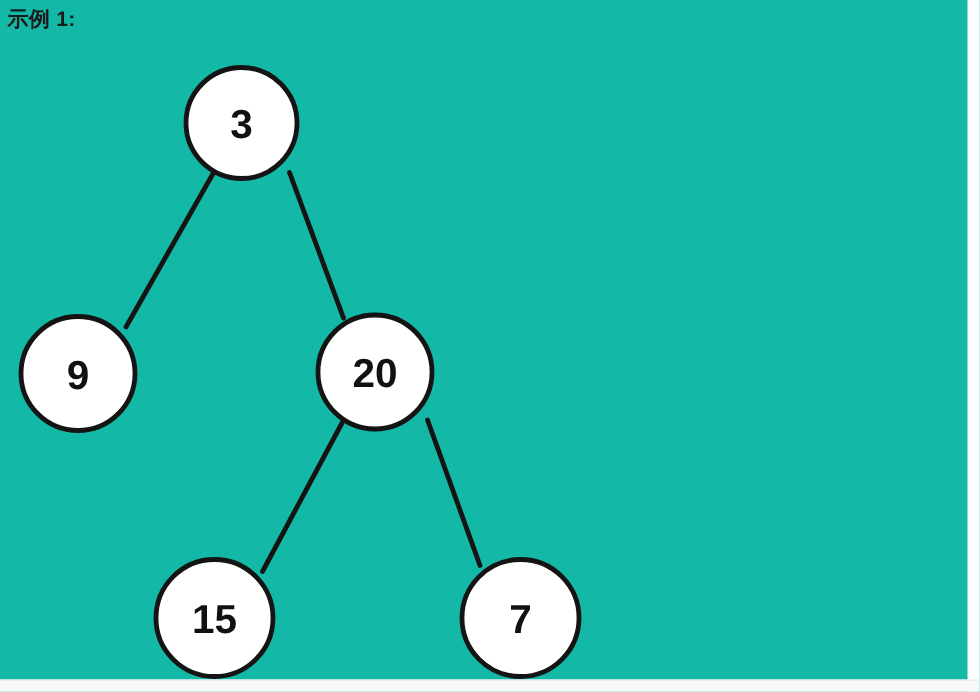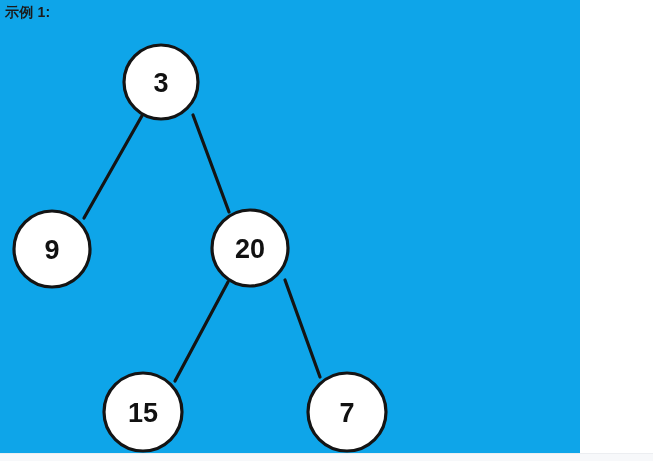--- a/index.html
+++ b/index.html
@@ -9,23 +9,23 @@
   }
   body {
     width: 653px;
     height: 461px;
     font-family: "Liberation Sans", sans-serif;
     position: relative;
     overflow: hidden;
   }
   #page-root {
     position: relative;
-    width: 580px;
+    width: 645px;
     height: 461px;
-    background: #0ea5e9;
+    background: #14b8a6;
   }
   .example-heading {
     position: absolute;
     left: 5px;
     top: 4px;
     font-size: 14px;
     font-weight: bold;
     color: #1a1a1a;
     letter-spacing: 0.2px;
     white-space: nowrap;

